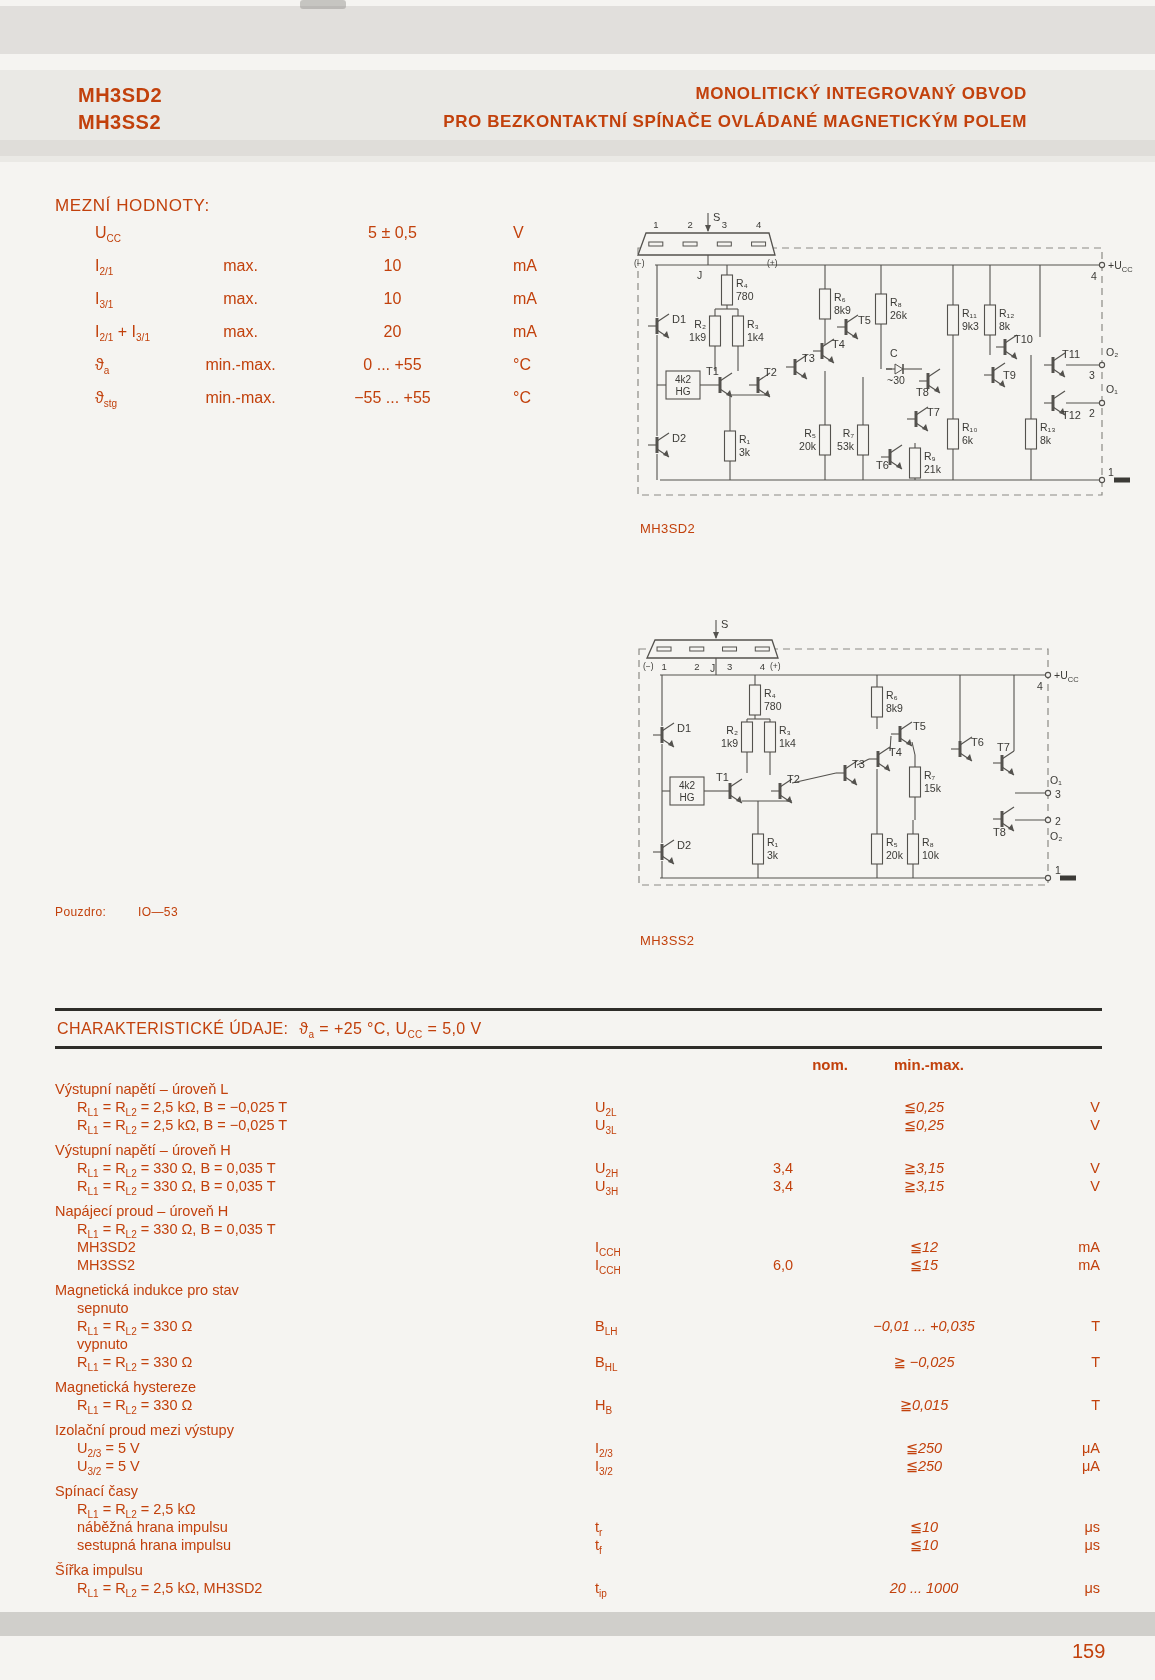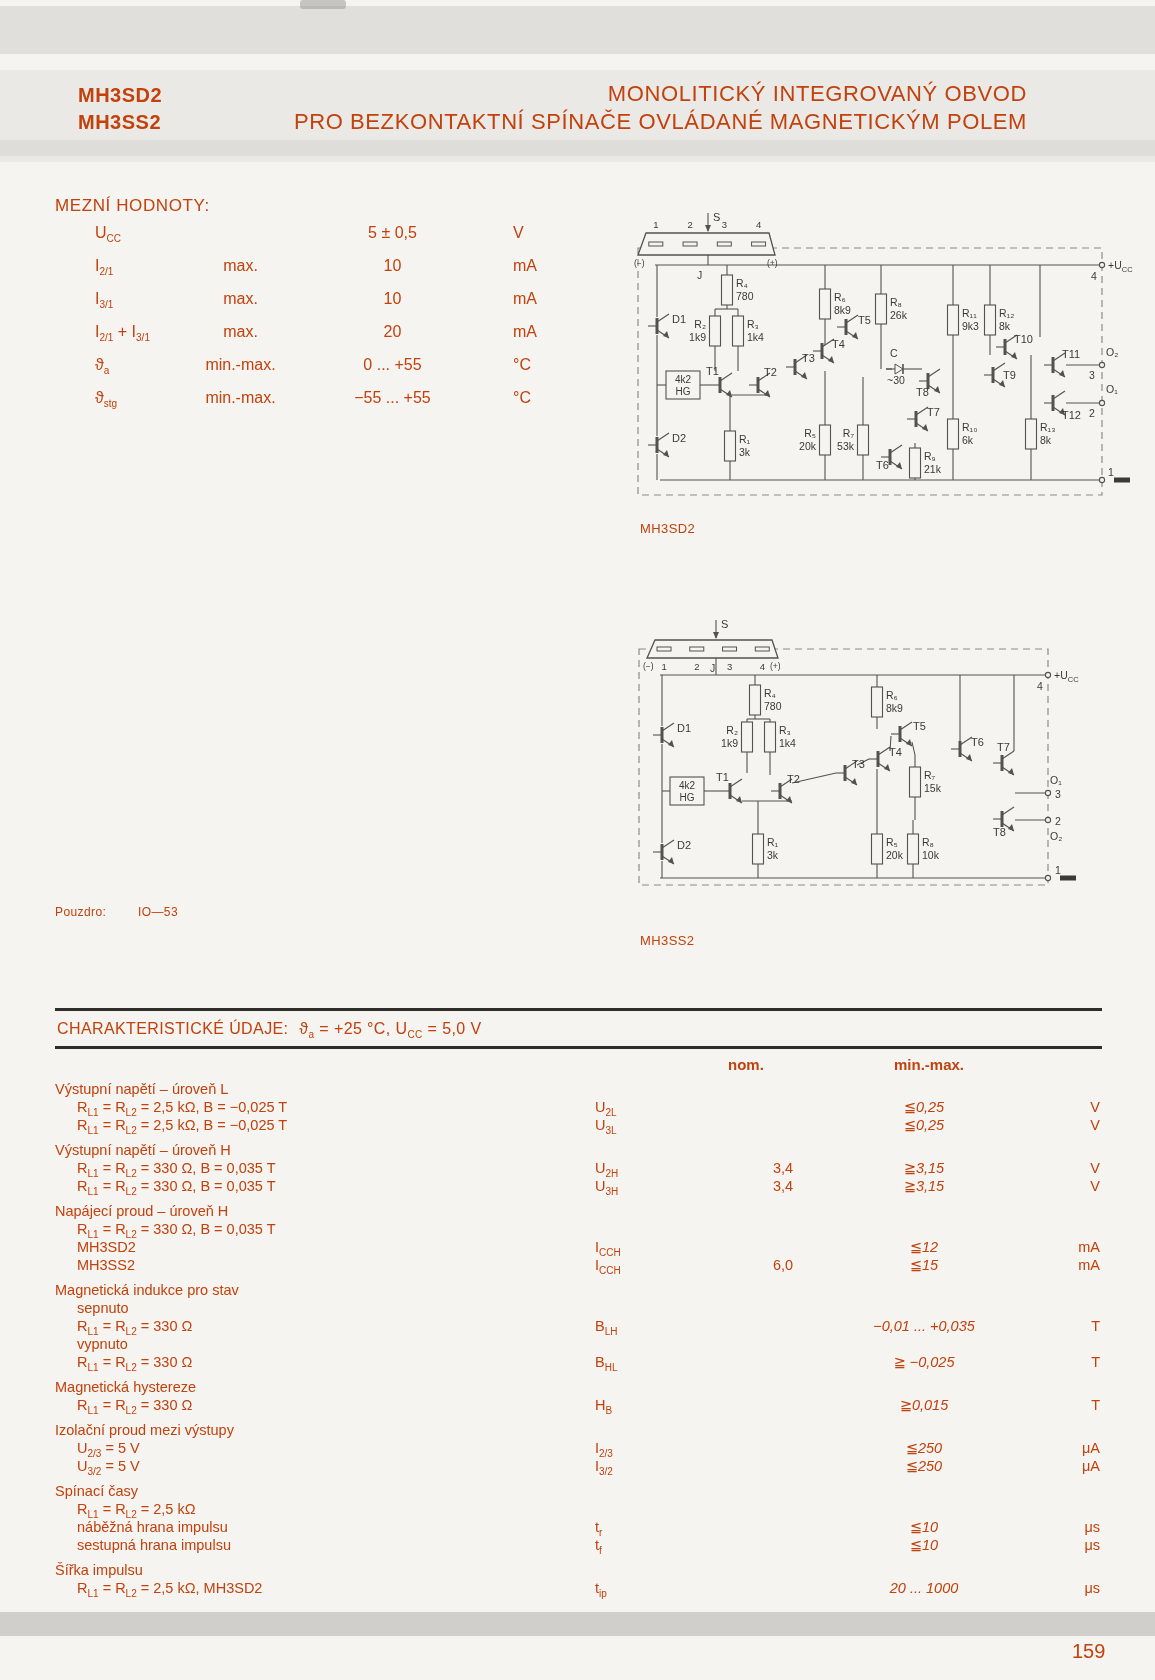--- a/index.html
+++ b/index.html
@@ -10,37 +10,37 @@
     color:#c2410c;
   }
   .band{position:absolute;left:0;width:100%;}
   .band.top{top:6px;height:48px;background:#d9d8d4;opacity:.75;}
   .band.hdr{top:70px;height:92px;background:#e2e1dd;opacity:.6;}
   .band.hdr2{top:140px;height:16px;background:#d5d4d0;opacity:.55;}
   .band.bottom{top:1612px;height:24px;background:#c9c8c4;opacity:.85;}
   .smudge{position:absolute;background:#8d8c88;opacity:.45;border-radius:3px;}
   header{position:absolute;top:80px;left:0;width:100%;}
   .partnums{position:absolute;left:78px;top:2px;font-size:20px;font-weight:bold;line-height:27px;letter-spacing:.5px;}
-  .doctitle{position:absolute;right:128px;top:0;text-align:right;font-size:22px;font-weight:normal;line-height:28px;letter-spacing:.6px;white-space:nowrap;}
+  .doctitle{position:absolute;right:128px;top:0;text-align:right;font-size:17px;font-weight:bold;line-height:28px;letter-spacing:.6px;white-space:nowrap;}
   .limits-h{position:absolute;left:55px;top:196px;font-size:17px;letter-spacing:.6px;}
   .limits{position:absolute;left:55px;top:224px;width:540px;font-size:16px;}
   .lrow{position:relative;height:33px;}
   .lrow .sym{position:absolute;left:0;width:160px;margin-left:40px;}
   .lrow .cond{position:absolute;left:128px;width:115px;text-align:center;}
   .lrow .val{position:absolute;left:265px;width:145px;text-align:center;}
   .lrow .unit{position:absolute;left:458px;width:70px;}
   sub{font-size:10px;}
   .schcap{position:absolute;font-size:13px;letter-spacing:.4px;}
   .pouzdro{position:absolute;left:55px;top:905px;font-size:12px;letter-spacing:.4px;}
   .pouzdro .v{margin-left:28px;}
   .rule{position:absolute;left:55px;width:1047px;height:3px;background:#2e2d29;}
   .chars-h{position:absolute;left:57px;top:1020px;font-size:16px;letter-spacing:.4px;}
   .chars-h .cond{margin-left:6px;}
   .colheads{position:absolute;left:55px;top:1056px;width:1047px;font-size:15px;font-weight:bold;}
-  .colheads .nom{position:absolute;left:673px;width:120px;text-align:left;}
+  .colheads .nom{position:absolute;left:673px;width:120px;text-align:right;}
   .colheads .mm{position:absolute;left:793px;width:162px;text-align:center;}
   .chartable{position:absolute;left:55px;top:1080px;width:1047px;font-size:14.5px;}
   .cr{display:grid;grid-template-columns:540px 128px 120px 162px 97px;height:18px;line-height:18px;align-items:baseline;}
   .cr.gap{margin-top:7px;}
   .cr .lbl{padding-left:0;}
   .cr.data .lbl,.cr.sub .lbl{padding-left:22px;}
   .cr .nom{text-align:center;}
   .cr .mm{text-align:center;font-style:italic;}
   .cr .unit{text-align:right;padding-right:2px;}
   .pageno{position:absolute;left:1072px;top:1640px;font-size:20px;}

